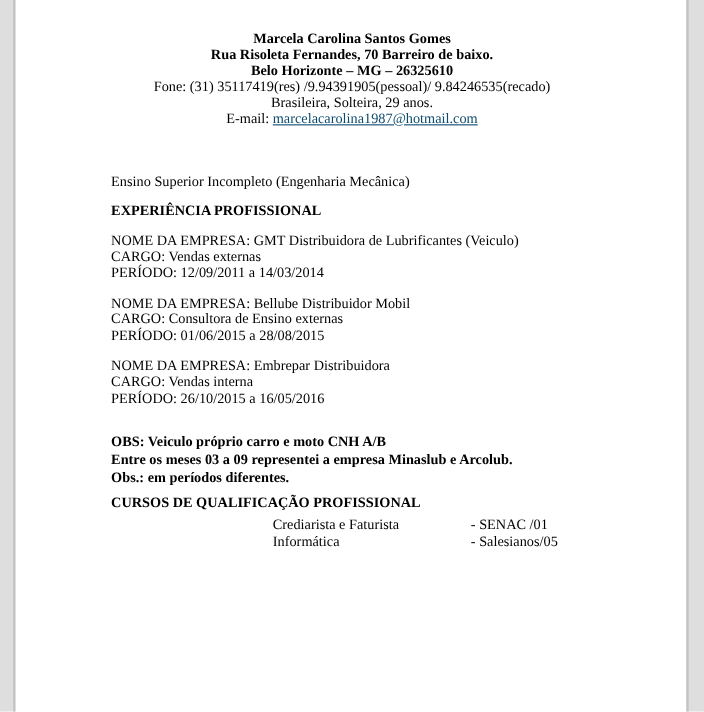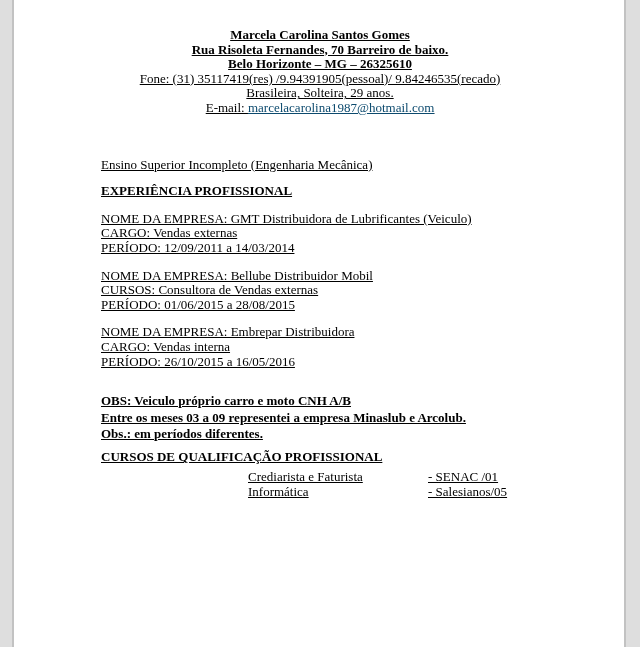--- a/index.html
+++ b/index.html
@@ -31,21 +31,20 @@
     border-left: 2px solid #c2c2c2;
   }
   .page-content {
     position: absolute;
     left: 101px;
     top: 0;
     width: 438px;
     font-size: 13px;
     line-height: 14.6px;
     color: #000000;
-    text-decoration: underline;
   }
   .doc-header {
     margin-top: 28px;
     text-align: center;
   }
   .doc-header .strong-line { font-weight: bold; }
   a.email-link {
     color: #0c4a6e;
     text-decoration: underline;
   }
@@ -93,21 +92,21 @@
 
 
     <div class="job">
       <div>NOME DA EMPRESA: GMT Distribuidora de Lubrificantes (Veiculo)</div>
       <div>CARGO: Vendas externas</div>
       <div>PERÍODO: 12/09/2011 a 14/03/2014</div>
     </div>
 
     <div class="job">
       <div>NOME DA EMPRESA: Bellube Distribuidor Mobil</div>
-      <div>CURSOS: Consultora de Vendas externas</div>
+      <div>CARGO: Consultora de Ensino externas</div>
       <div>PERÍODO: 01/06/2015 a 28/08/2015</div>
     </div>
 
     <div class="job">
       <div>NOME DA EMPRESA: Embrepar Distribuidora</div>
       <div>CARGO: Vendas interna</div>
       <div>PERÍODO: 26/10/2015 a 16/05/2016</div>
     </div>
 
     <div class="notes">

